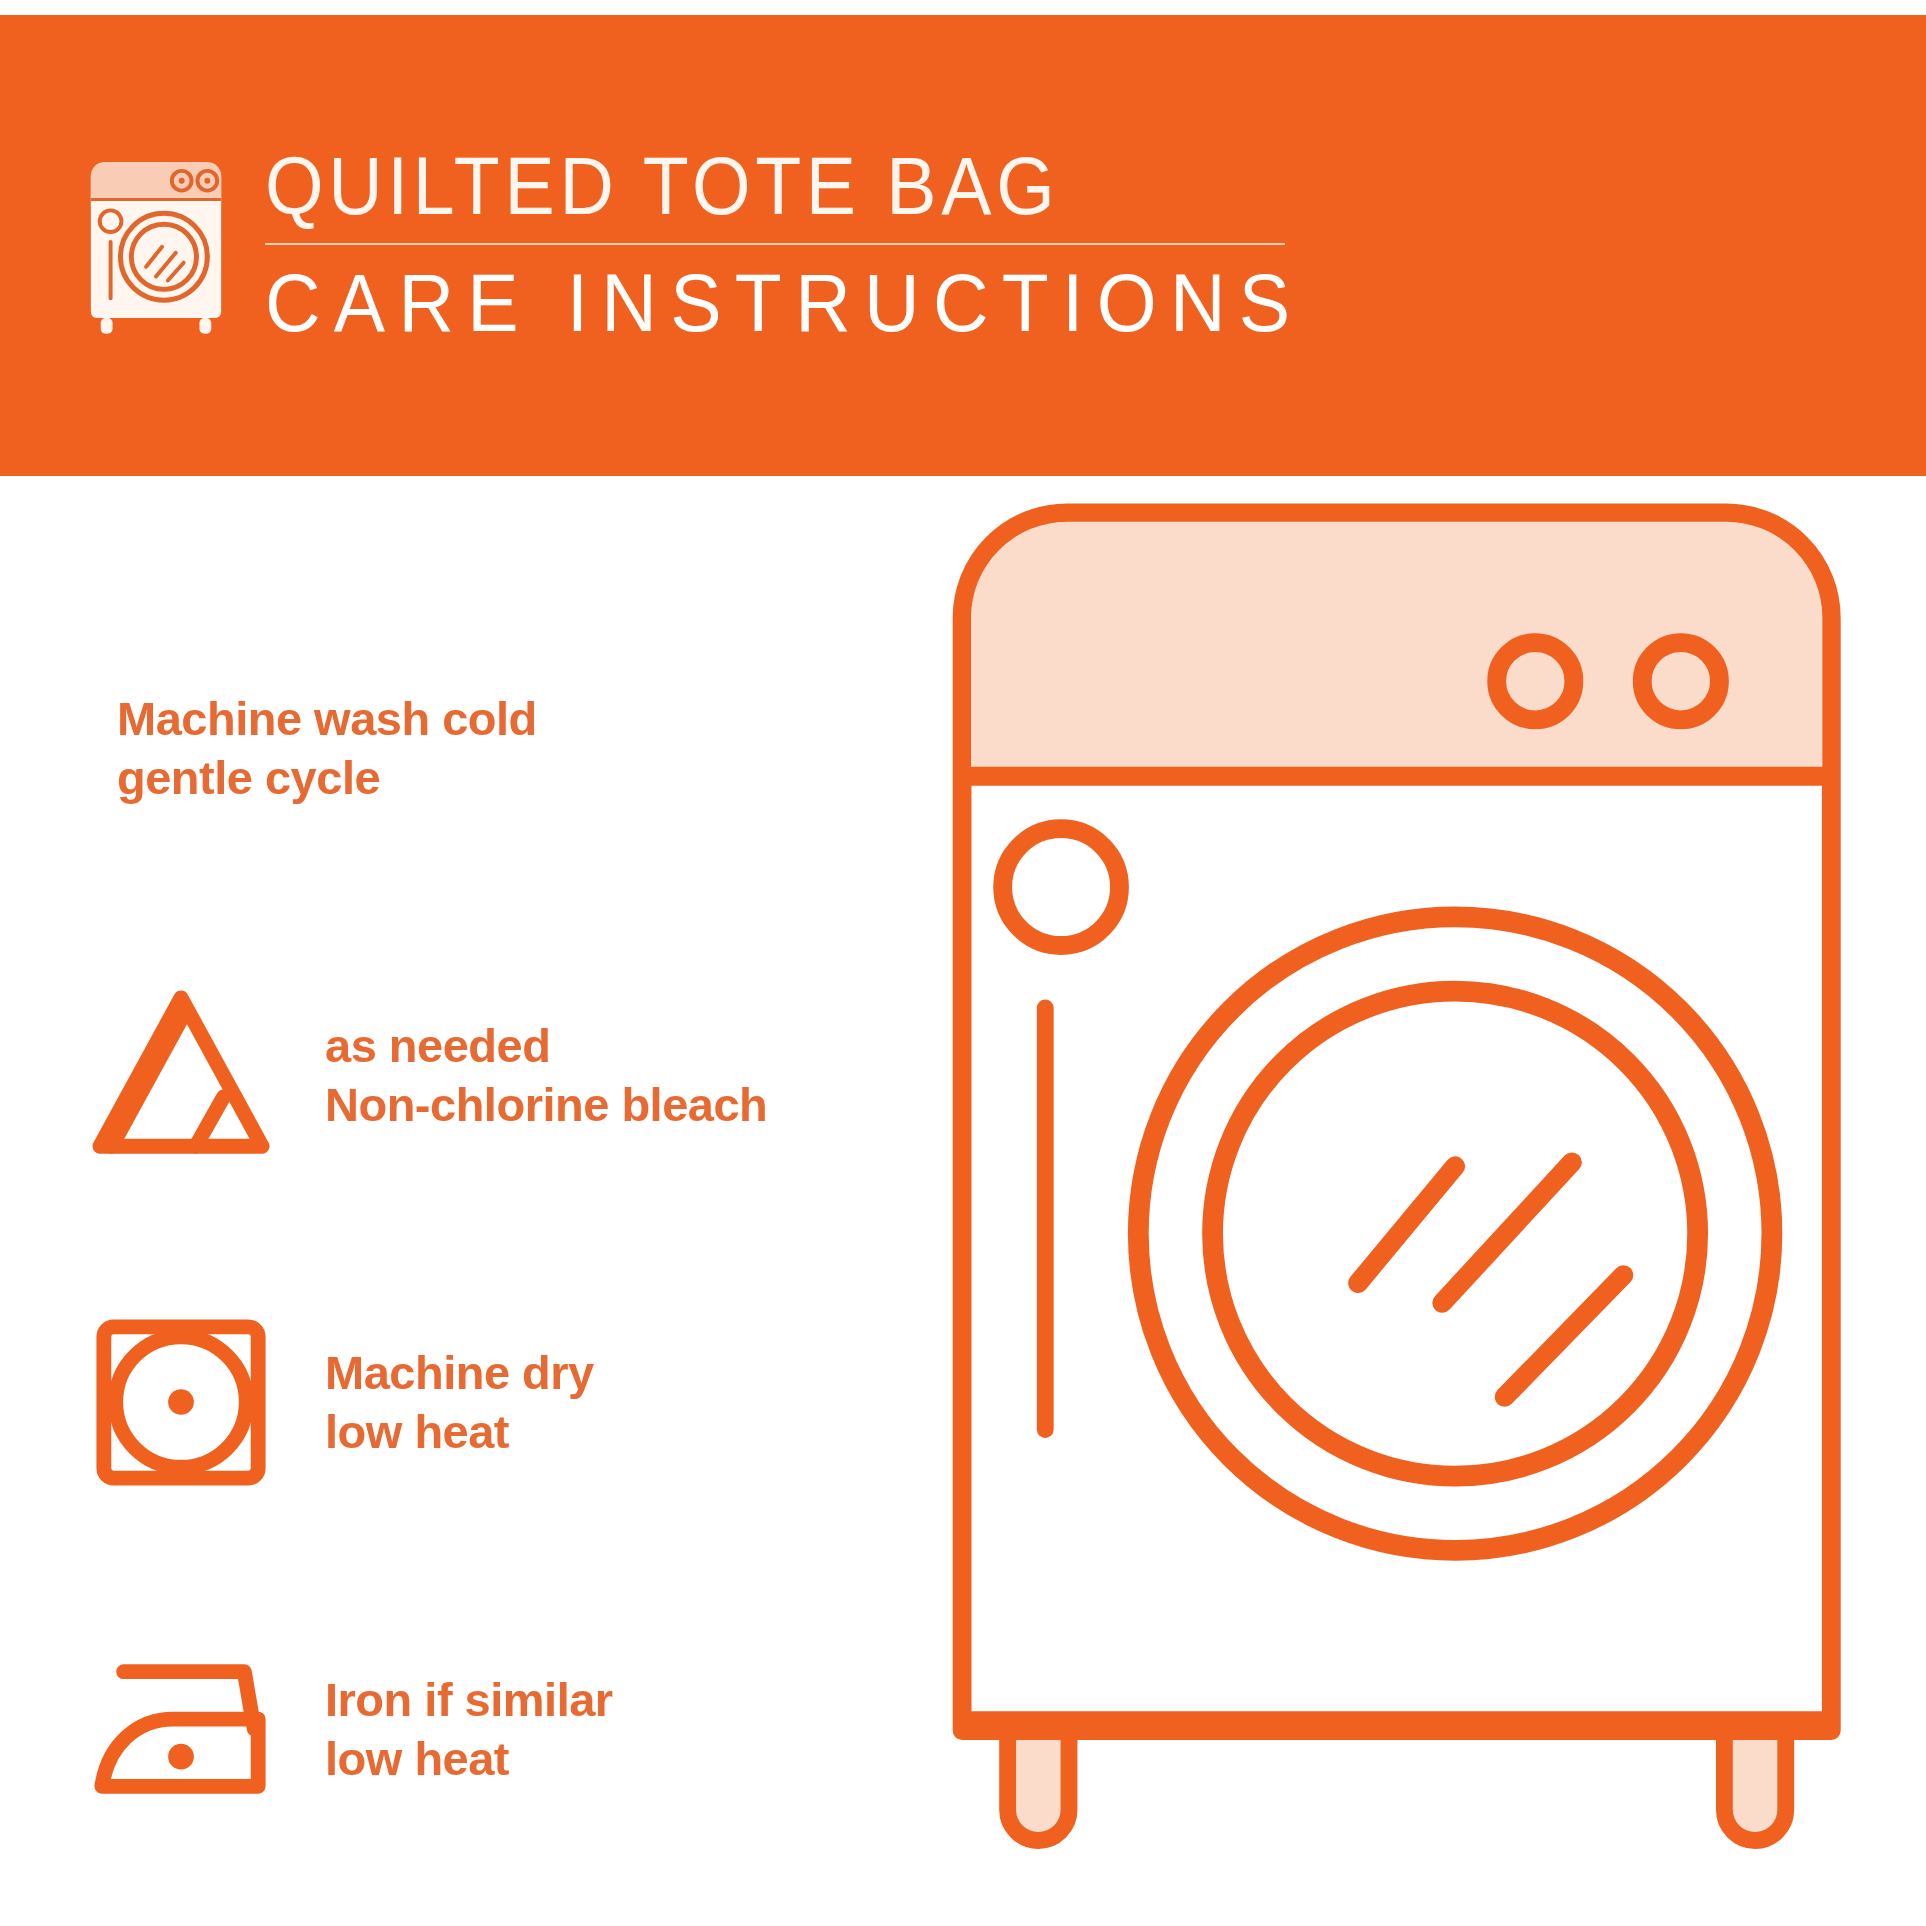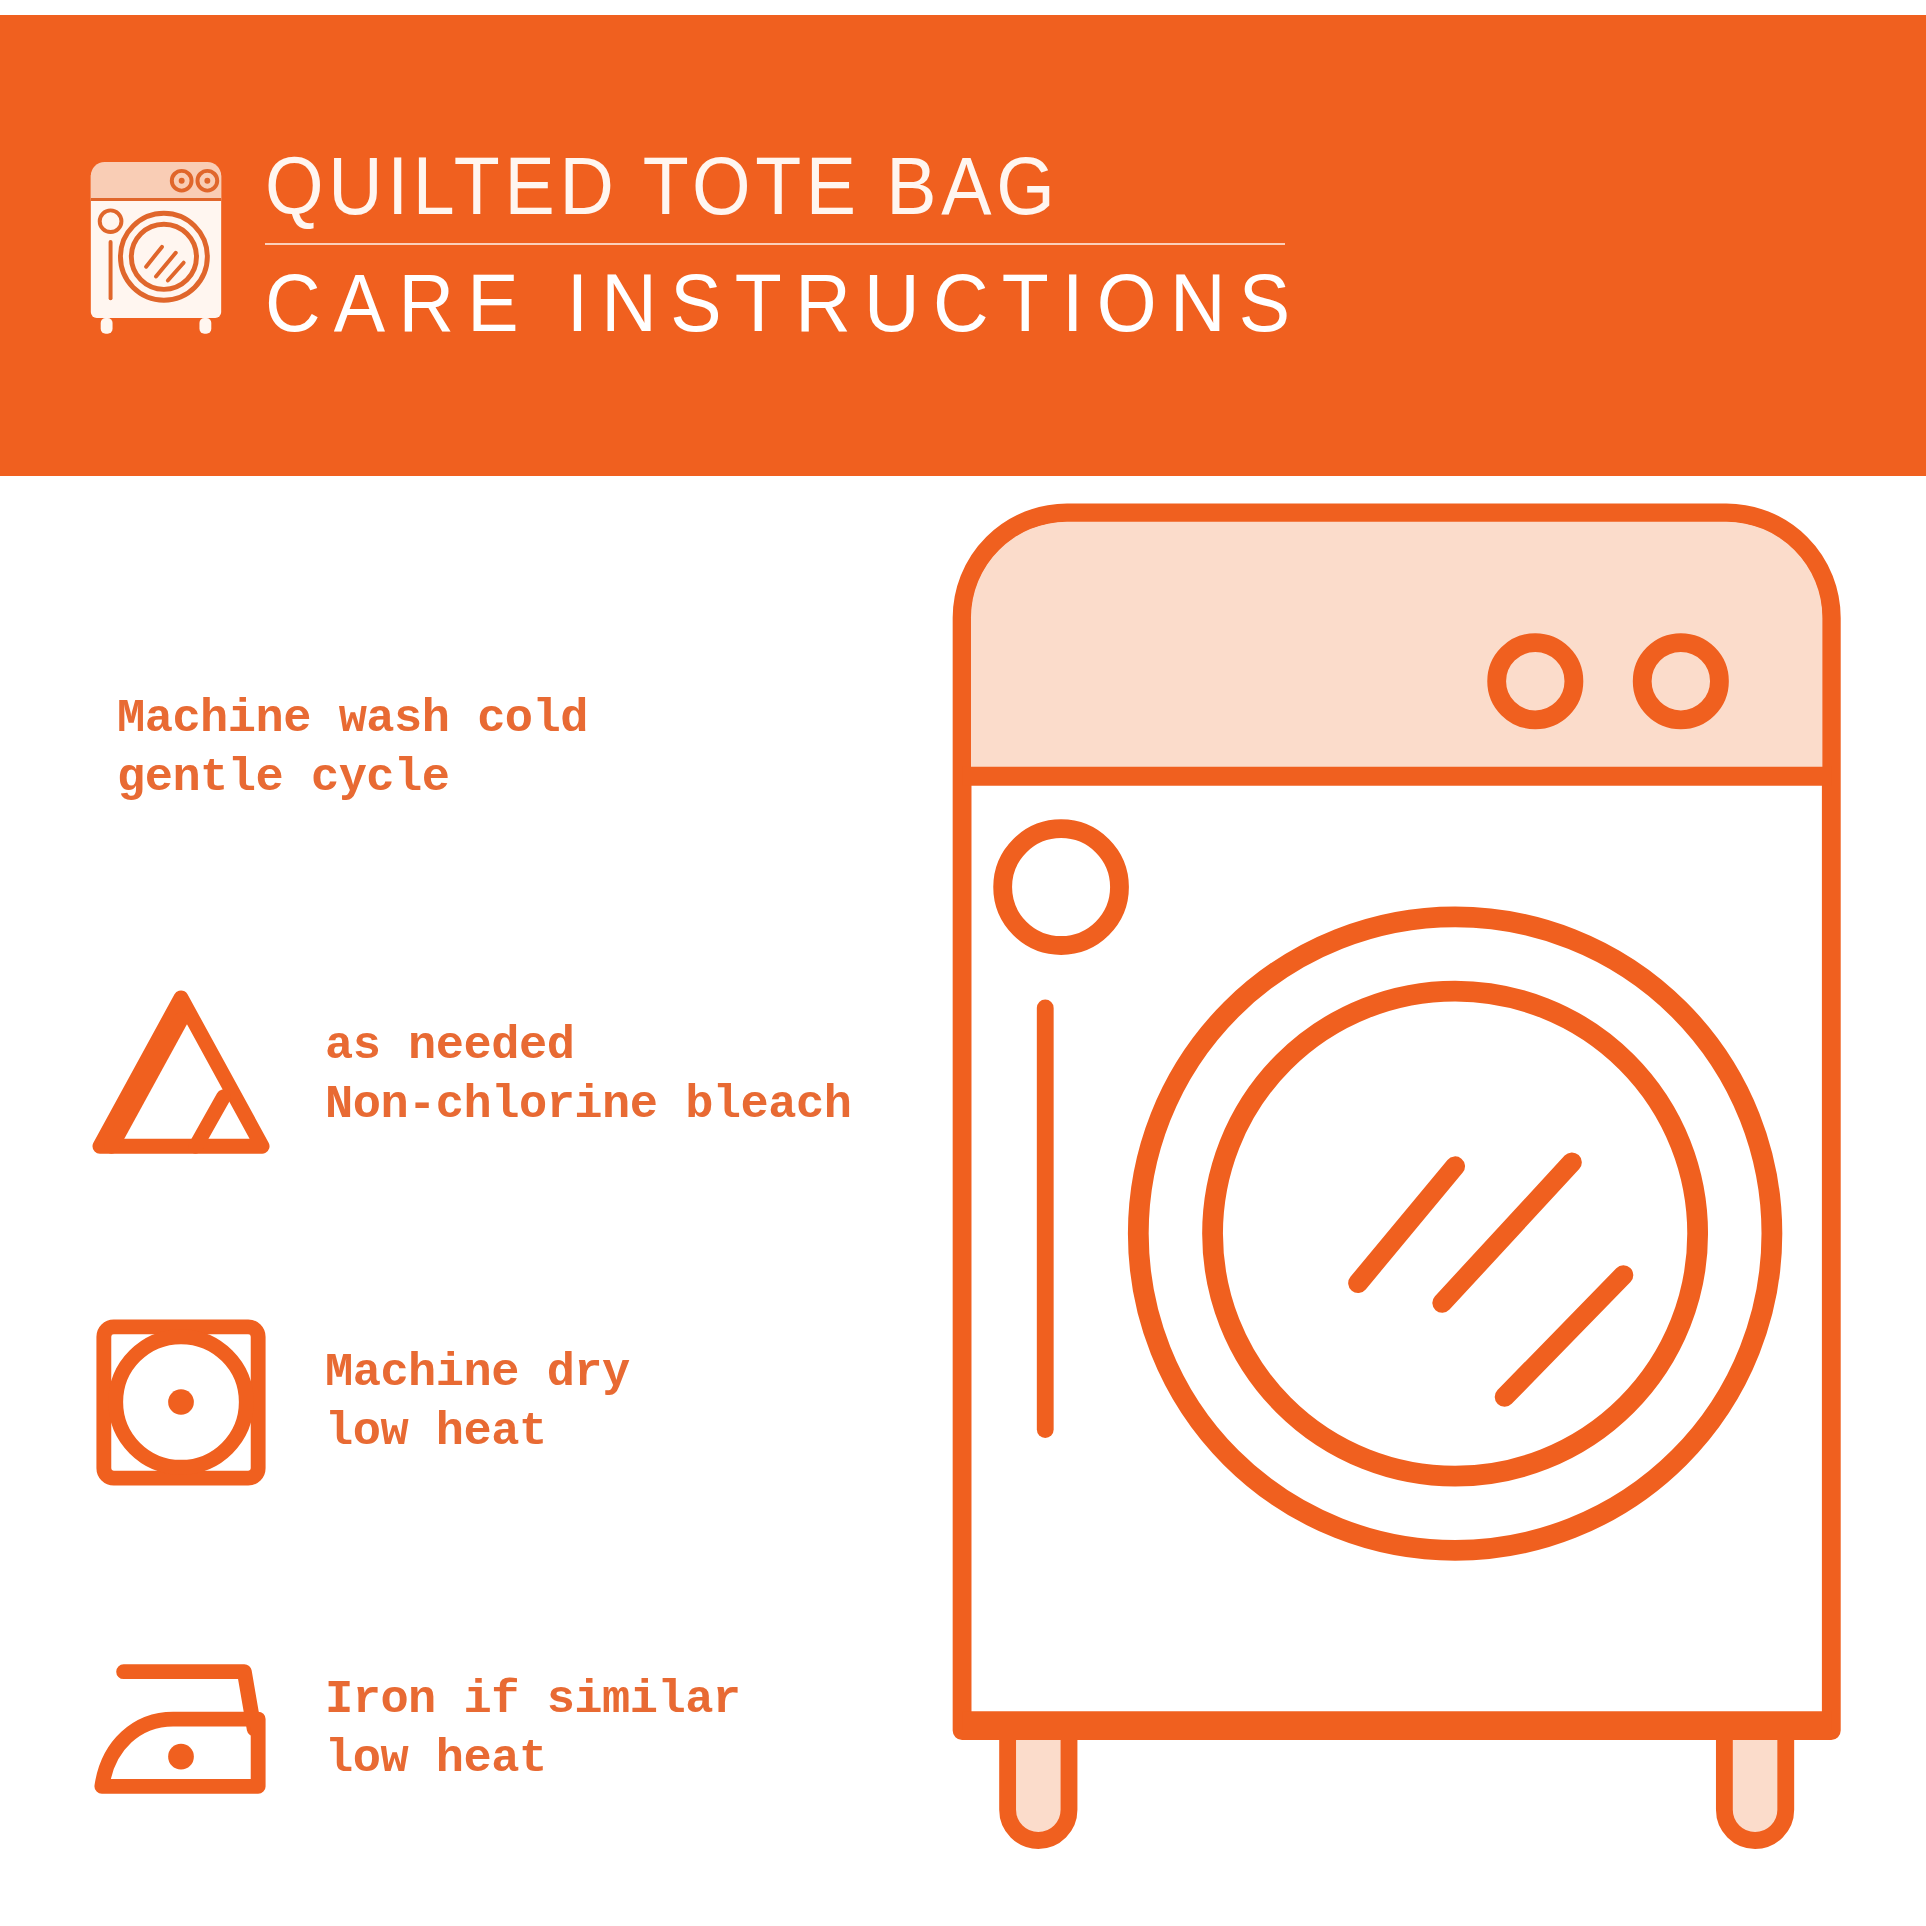--- a/index.html
+++ b/index.html
@@ -99,21 +99,21 @@
     height: 198px;
     flex: none;
     display: flex;
     align-items: center;
     justify-content: center;
   }
   .care-icon-wrap svg { display: block; }
   .care-text {
     margin-left: 40px;
     color: #E86A33;
-    font-family: Liberation Mono, monospace;
+    font-family: Liberation Sans, sans-serif;
     font-size: 47px;
     line-height: 59px;
     font-weight: bold;
     letter-spacing: -0.5px;
   }
   .care-text .ln { display: block; white-space: nowrap; }
 
   
   .machine {
     position: absolute;

